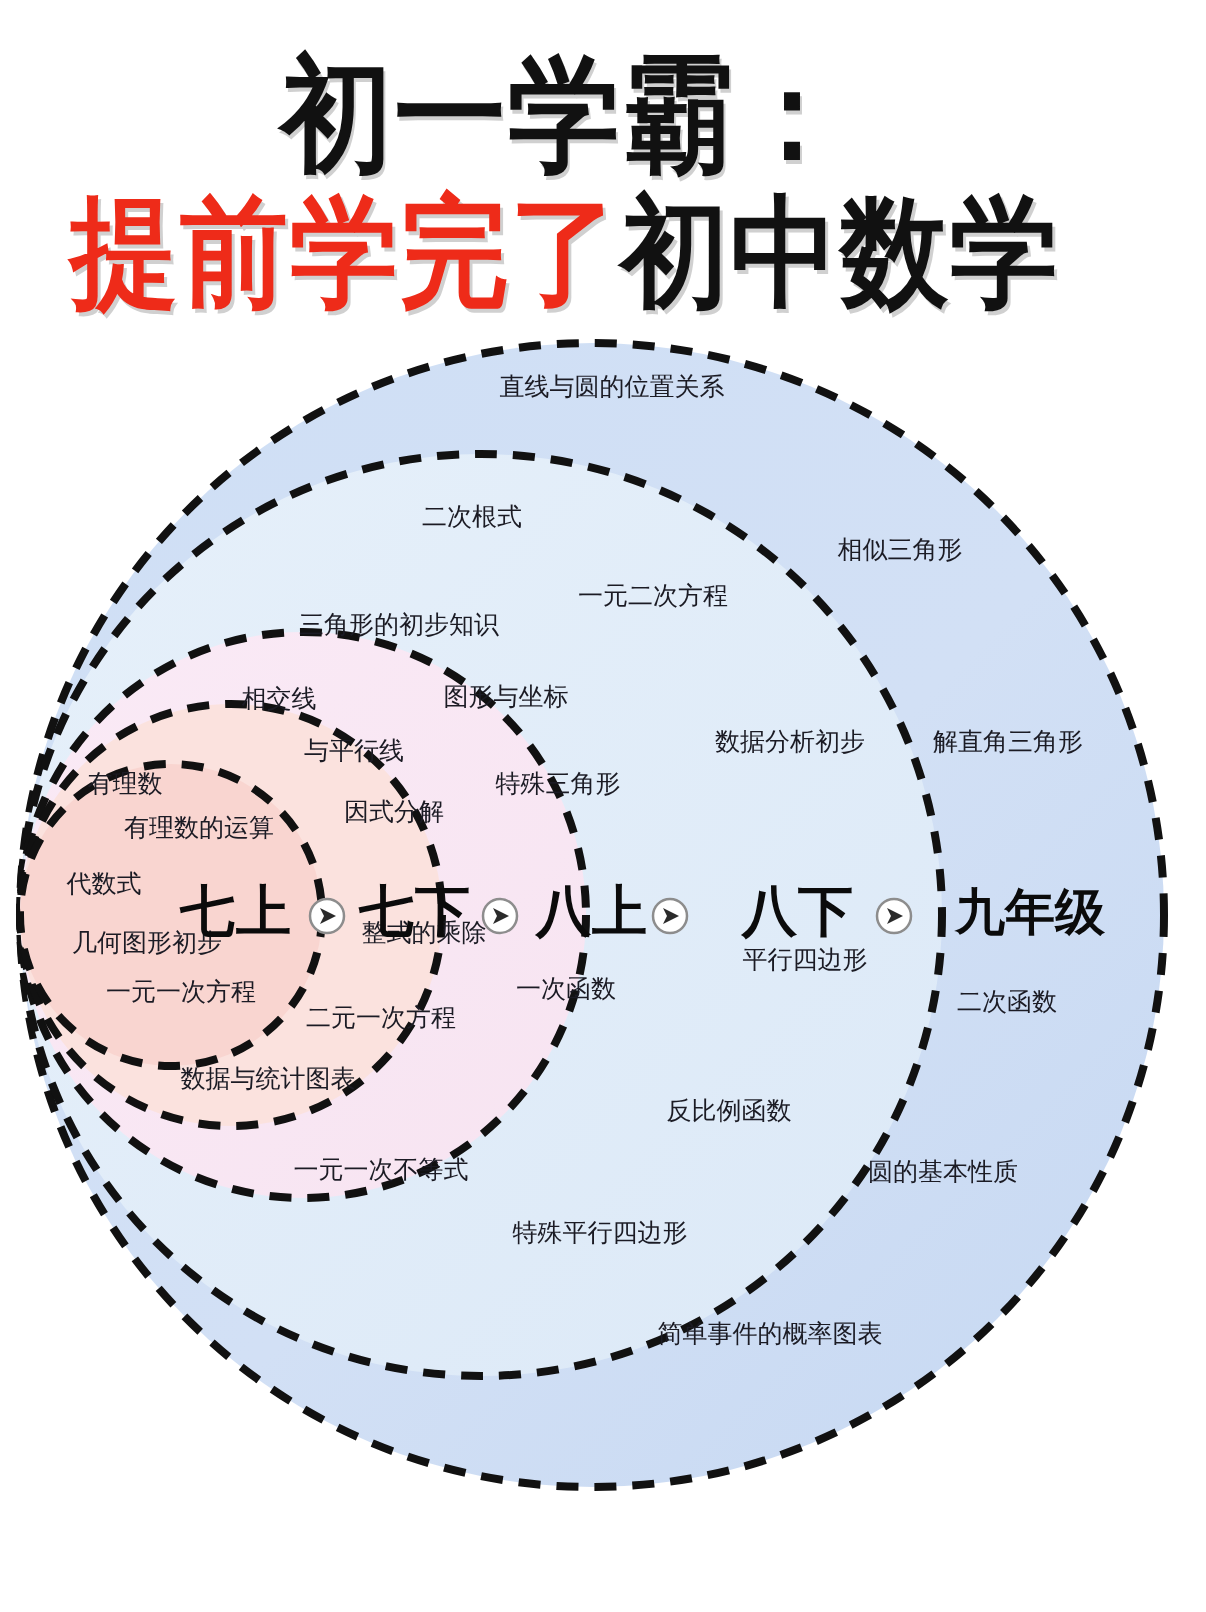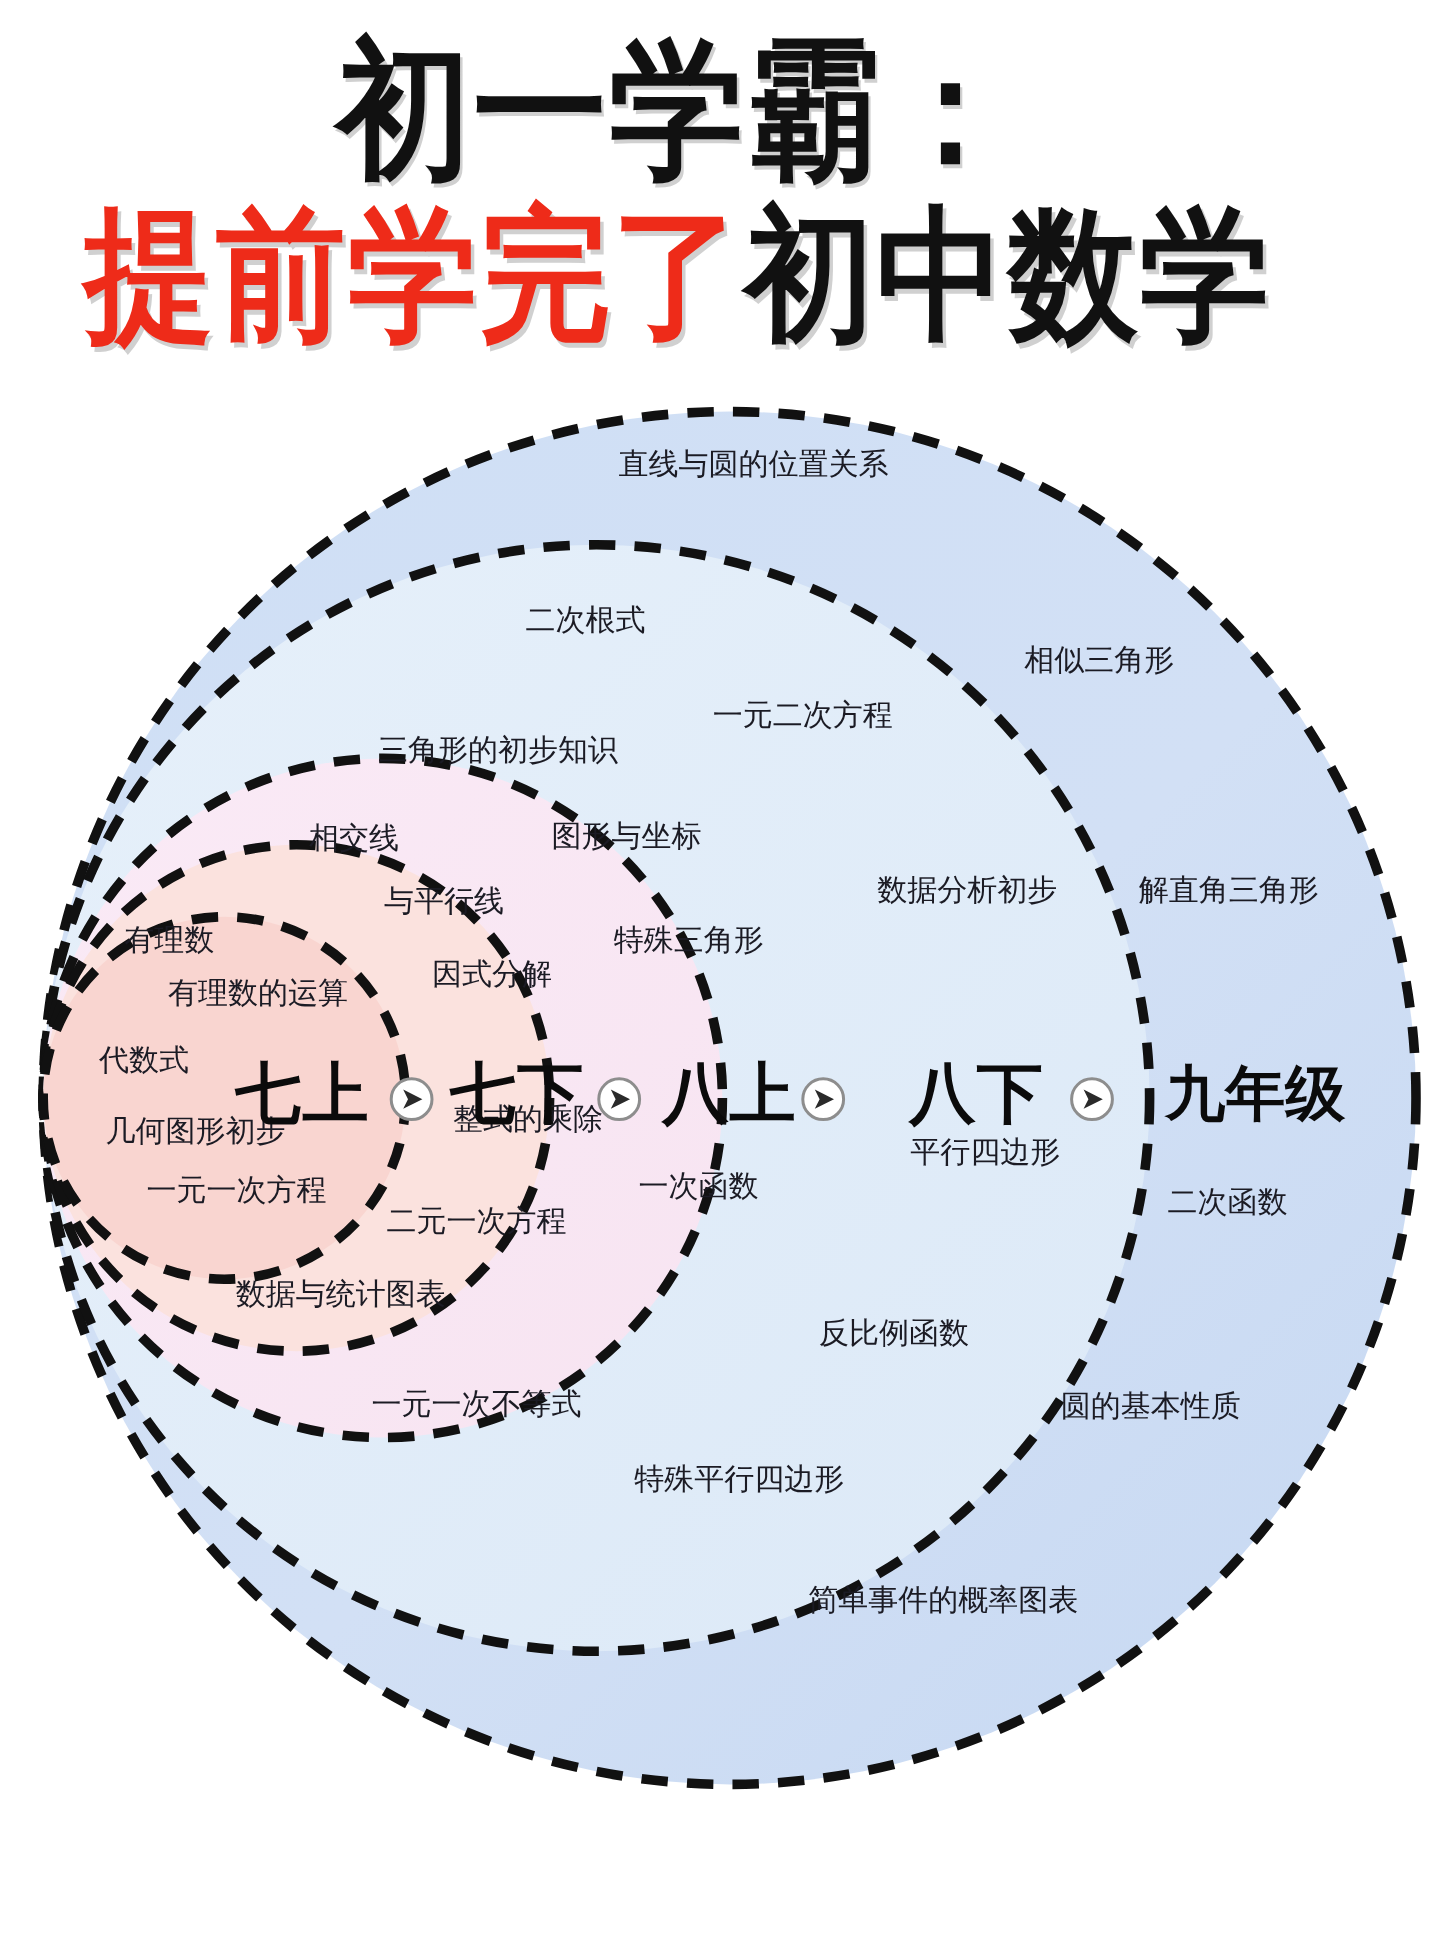--- a/index.html
+++ b/index.html
@@ -7,21 +7,21 @@
   body{
     width:1206px; height:1612px;
     font-family:"Liberation Sans","DejaVu Sans",sans-serif;
     position:relative; overflow:hidden;
   }
 
   
   #title-block{
     position:absolute; left:0; top:0; width:1130px; height:330px;
     display:flex; flex-direction:column; align-items:center; justify-content:flex-start;
-    padding-top:30px;
+    padding-top:52px;
   }
   .title-line{
     font-family:"DejaVu Sans","Liberation Sans",sans-serif;
     font-weight:bold;
     letter-spacing:2px;
     white-space:nowrap;
     line-height:1.0;
   }
   #title-line-1{
     font-size:112px;
@@ -35,21 +35,21 @@
     margin-top:28px;
     transform:scaleY(1.12);
     transform-origin:center top;
     display:flex; align-items:baseline;
   }
   #title-red{ color:#ee2b19; text-shadow:3px 4px 0 rgba(120,120,120,.35); }
   #title-black{ color:#111111; text-shadow:3px 4px 0 rgba(120,120,120,.35); }
 
   
   #diagram{
-    position:absolute; left:0; top:330px; width:1206px; height:1282px;padding-left:16px;
+    position:absolute; left:0; top:330px; width:1206px; height:1282px;
   }
   #diagram svg{ display:block; width:1206px; height:1282px; }
 
   .ring-path{ stroke:#111111; stroke-width:8; stroke-dasharray:22 16; stroke-linecap:butt; }
 
   .topic-label{
     font-family:"Liberation Sans","DejaVu Sans",sans-serif;
     font-size:25px; fill:#1b1b24; font-weight:500;
   }
   .grade-label{

